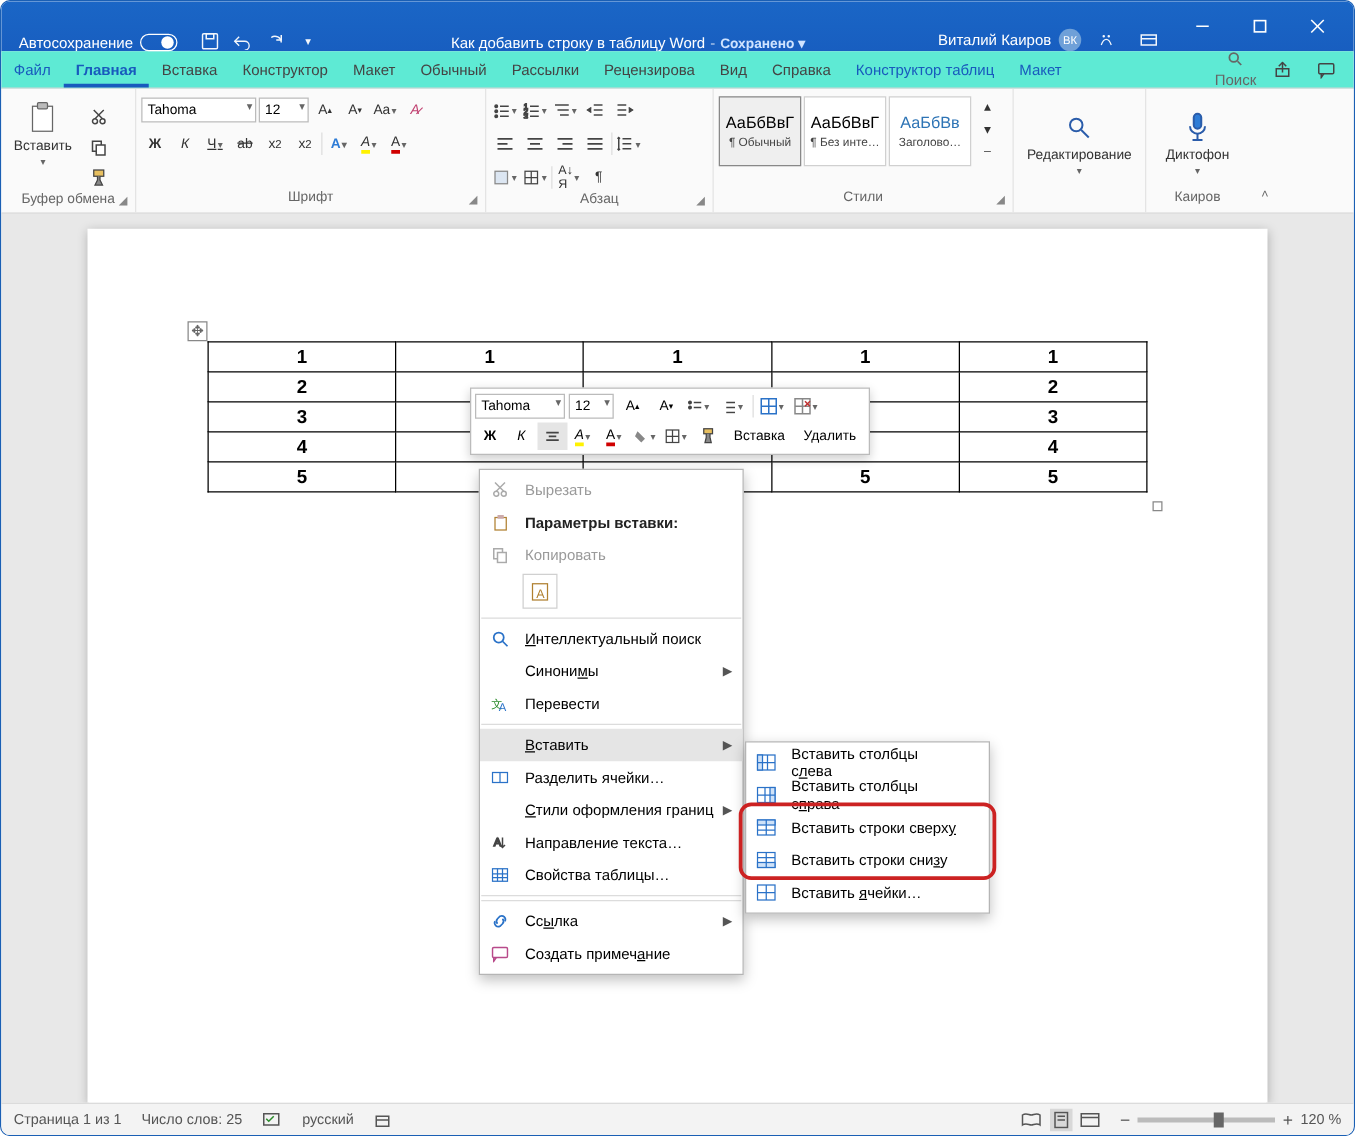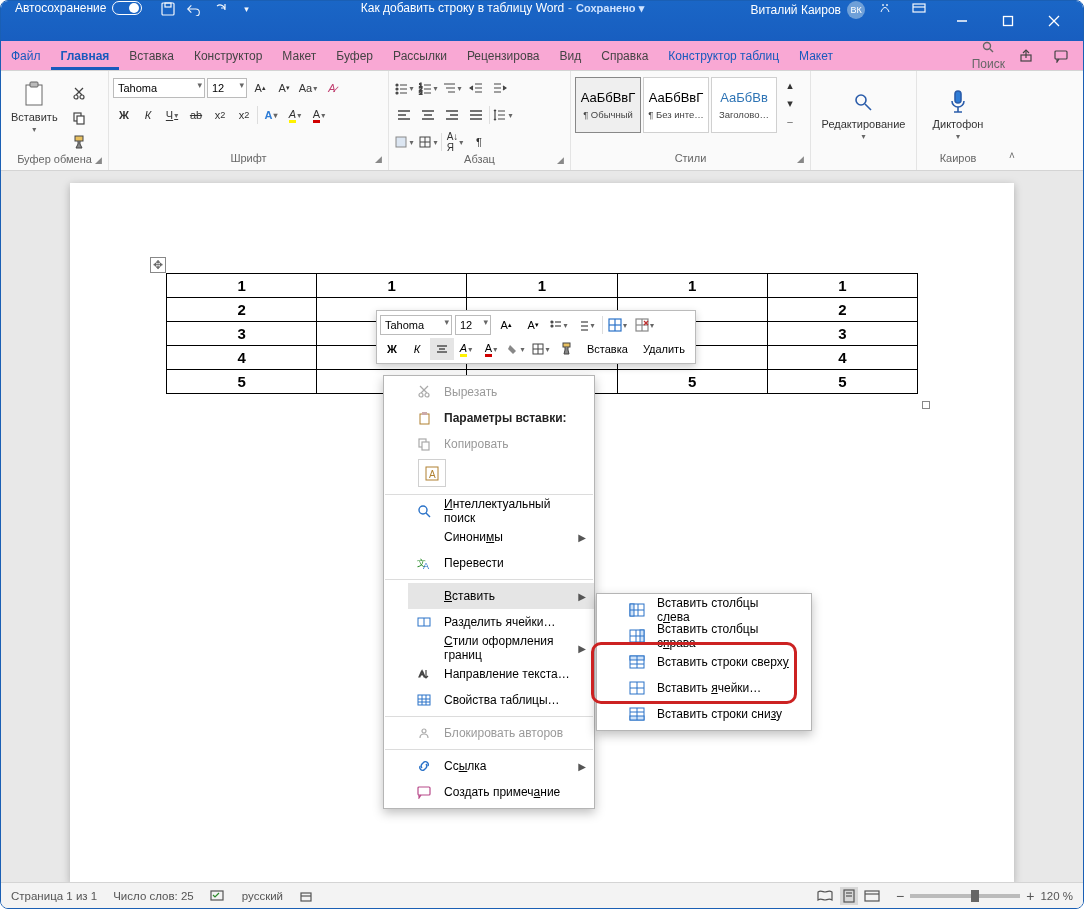--- a/index.html
+++ b/index.html
@@ -1,35 +1,35 @@
 <!DOCTYPE html>
 <html><head>
 <meta charset="utf-8">
 <style>
 * { box-sizing: border-box; margin: 0; padding: 0; font-family: "Segoe UI", Tahoma, sans-serif; }
 html, body { width: 1084px; height: 909px; overflow: hidden; background: #fff; }
 .window { width: 1084px; height: 909px; border: 1px solid #1a5fb4; border-radius: 8px; overflow: hidden; position: relative; display: flex; flex-direction: column; background: #fff; }
 
 
-.titlebar { height: 40px; background: linear-gradient(#1a66c6,#185ec0); display: flex; align-items: flex-start; color: #fff; font-size: 12px; padding: 0 6px; gap: 6px; }
+.titlebar { height: 40px; background: linear-gradient(#1a66c6,#185ec0); display: flex; align-items: flex-end; color: #fff; font-size: 12px; padding: 0 6px; gap: 6px; }
 .titlebar .autosave { display: flex; align-items: center; gap: 6px; margin-left: 8px; }
 .toggle { width: 30px; height: 14px; border: 1px solid #fff; border-radius: 7px; position: relative; }
 .toggle::after { content: ""; width: 10px; height: 10px; background: #fff; border-radius: 50%; position: absolute; top: 1px; right: 2px; }
 .titlebar .qat { display: flex; gap: 10px; margin-left: 12px; align-items: center; }
 .qat-icon { width: 16px; height: 16px; display: inline-flex; align-items: center; justify-content: center; opacity: .95; }
 .ttl { flex: 1; text-align: center; display: flex; justify-content: center; gap: 4px; align-items: center; }
 .ttl .saved { color: #cfe3ff; font-size: 11px; font-weight: bold; }
 .user { display: flex; align-items: center; gap: 6px; }
 .avatar { width: 18px; height: 18px; border-radius: 50%; background: #6fa0d8; font-size: 9px; display: inline-flex; align-items: center; justify-content: center; color: #fff; }
 .winbtns { display: flex; gap: 0; }
 .winbtn { width: 46px; height: 40px; display: flex; align-items: center; justify-content: center; }
 .winbtn svg { stroke: #fff; }
 
 
-.tabsrow { height: 30px; background: #f9a8d4; border-bottom: 1px solid #d4d4d4; display: flex; align-items: center; font-size: 12px; }
+.tabsrow { height: 30px; background: #5eead4; border-bottom: 1px solid #d4d4d4; display: flex; align-items: center; font-size: 12px; }
 .tab { padding: 0 10px; height: 100%; display: flex; align-items: center; color: #444; cursor: pointer; }
 .tab.file { color: #185abd; }
 .tab.active { color: #185abd; font-weight: 600; border-bottom: 3px solid #185abd; padding-top: 3px; }
 .tab.tool { color: #185abd; }
 .tabs-right { margin-left: auto; display: flex; align-items: center; gap: 10px; padding-right: 10px; }
 .search { display: flex; gap: 4px; align-items: center; color: #666; flex-direction: column; }
 .smbtn { width: 24px; height: 24px; display: inline-flex; align-items: center; justify-content: center; border: 1px solid transparent; }
 
 
 .ribbon { height: 100px; background: #fafafa; border-bottom: 1px solid #d4d4d4; display: flex; overflow: hidden; }
@@ -63,21 +63,21 @@
 
 .mini { position: absolute; background: #fff; border: 1px solid #bbb; box-shadow: 0 3px 8px rgba(0,0,0,.2); padding: 3px; display: flex; flex-direction: column; gap: 2px; z-index: 5; }
 .mini .mselrow { display: flex; gap: 3px; align-items: center; }
 .mini .mbrow { display: flex; gap: 1px; align-items: center; }
 .mbtn { width: 24px; height: 22px; display: inline-flex; align-items: center; justify-content: center; font-size: 11px; border: 1px solid transparent; }
 .mbtxt { height: 22px; padding: 0 6px; font-size: 11px; display: inline-flex; align-items: center; gap: 3px; border: 1px solid transparent; }
 .mbtn.drop, .mbtxt.drop { padding-right: 2px; }
 
 
 .ctx { position: absolute; background: #fff; border: 1px solid #b5b5b5; box-shadow: 0 4px 10px rgba(0,0,0,.25); font-size: 12px; z-index: 10; padding: 3px 0; }
-.ctx-item { height: 26px; display: flex; align-items: center; padding: 0 22px 0 6px; gap: 10px; cursor: default; position: relative; margin-left: 24px; }
+.ctx-item { height: 26px; display: flex; align-items: center; padding: 0 22px 0 6px; gap: 10px; cursor: default; position: relative; }
 .ctx-item.disabled { color: #9a9a9a; }
 .ctx-item .cico { width: 20px; height: 20px; display: inline-flex; align-items: center; justify-content: center; flex-shrink: 0; }
 .ctx-item.hover { background: #e5e5e5; }
 .ctx-item.header { font-weight: bold; color: #222; cursor: default; }
 .ctx-sep { height: 1px; background: #dcdcdc; margin: 3px 1px; }
 .ctx-item .arrow { position: absolute; right: 8px; font-size: 10px; color: #555; }
 .ctx .paste-row { display: flex; gap: 4px; padding: 2px 4px 4px 34px; }
 .paste-opt { width: 28px; height: 28px; border: 1px solid #d0d0d0; display: inline-flex; align-items: center; justify-content: center; }
 
 .highlight-rect { position: absolute; border: 3px solid #cc2222; border-radius: 10px; pointer-events: none; z-index: 20; }
@@ -166,21 +166,21 @@
         </div>
     </div>
   </div>
 
   <div class="tabsrow">
     <div class="tab file">Файл</div>
     <div class="tab active">Главная</div>
     <div class="tab">Вставка</div>
     <div class="tab">Конструктор</div>
     <div class="tab">Макет</div>
-    <div class="tab">Буфер</div>
+    <div class="tab">Обычный</div>
     <div class="tab">Рассылки</div>
     <div class="tab">Рецензирова</div>
     <div class="tab">Вид</div>
     <div class="tab">Справка</div>
     <div class="tab tool">Конструктор таблиц</div>
     <div class="tab tool">Макет</div>
     <div class="tabs-right">
       <div class="search">
         <svg width="12" height="12" viewBox="0 0 12 12" fill="none" stroke="#666" stroke-width="1.4">
             <circle cx="5" cy="5" r="3.5"></circle>
@@ -682,29 +682,20 @@
                 <rect x="1" y="2" width="12" height="10"></rect>
                 <line x1="1" y1="6" x2="13" y2="6"></line>
                 <line x1="1" y1="9" x2="13" y2="9"></line>
                 <line x1="5" y1="2" x2="5" y2="12"></line>
                 <line x1="9" y1="2" x2="9" y2="12"></line>
               </svg>
             </span>
             <span>Свойства таблицы…</span>
           </div>
         <div class="ctx-sep"></div>
-        <div class="ctx-item disabled">
-            <span class="cico">
-              <svg width="14" height="14" fill="none" stroke="#aaa" stroke-width="1.2">
-                <circle cx="7" cy="5" r="2"></circle>
-                <path d="M3 12c0-3 2-4 4-4s4 1 4 4"></path>
-              </svg>
-            </span>
-            <span>Блокировать авторов</span>
-          </div>
         <div class="ctx-sep"></div>
         <div class="ctx-item">
             <span class="cico">
               <svg width="14" height="14" fill="none" stroke="#2a72c8" stroke-width="1.4">
                 <path d="M5 9a3 3 0 0 1 0-4l2-2a3 3 0 0 1 4 4"></path>
                 <path d="M9 5a3 3 0 0 1 0 4l-2 2a3 3 0 0 1-4-4"></path>
               </svg>
             </span>
             <span>Сс<span class="underline-accesskey">ы</span>лка</span>
             <span class="arrow">▶</span>
@@ -713,21 +704,21 @@
             <span class="cico">
               <svg width="14" height="14" fill="none" stroke="#b84a8a" stroke-width="1.2">
                 <rect x="1" y="2" width="12" height="8" rx="1"></rect>
                 <path d="M4 10l-2 3v-3"></path>
               </svg>
             </span>
             <span>Создать примеч<span class="underline-accesskey">а</span>ние</span>
           </div>
       </div>
 
-      <div class="ctx" style="top:410px;left:526px;width:216px">
+      <div class="ctx" style="top:410px;left:526px;width:196px">
         <div class="ctx-item">
             <span class="cico">
               <svg width="16" height="14" fill="none" stroke="#2a72c8" stroke-width="1">
                 <rect x="1" y="1" width="14" height="12"></rect>
                 <rect x="1" y="1" width="4" height="12" fill="#cfe2f8"></rect>
                 <line x1="9" y1="1" x2="9" y2="13"></line>
                 <line x1="1" y1="7" x2="15" y2="7"></line>
               </svg>
             </span>
             <span>Вставить столбцы с<span class="underline-accesskey">л</span>ева</span>
@@ -751,36 +742,36 @@
                 <line x1="1" y1="9" x2="15" y2="9"></line>
                 <line x1="8" y1="1" x2="8" y2="13"></line>
               </svg>
             </span>
             <span>Вставить строки сверх<span class="underline-accesskey">у</span></span>
           </div>
         <div class="ctx-item">
             <span class="cico">
               <svg width="16" height="14" fill="none" stroke="#2a72c8" stroke-width="1">
                 <rect x="1" y="1" width="14" height="12"></rect>
-                <line x1="1" y1="7" x2="15" y2="7"></line>
-                <line x1="8" y1="1" x2="8" y2="13"></line>
-              </svg>
-            </span>
-            <span>Вставить <span class="underline-accesskey">я</span>чейки…</span>
-          </div>
-        <div class="ctx-item">
-            <span class="cico">
-              <svg width="16" height="14" fill="none" stroke="#2a72c8" stroke-width="1">
-                <rect x="1" y="1" width="14" height="12"></rect>
                 <rect x="1" y="9" width="14" height="4" fill="#cfe2f8"></rect>
                 <line x1="1" y1="5" x2="15" y2="5"></line>
                 <line x1="8" y1="1" x2="8" y2="13"></line>
               </svg>
             </span>
             <span>Вставить строки сни<span class="underline-accesskey">з</span>у</span>
+          </div>
+        <div class="ctx-item">
+            <span class="cico">
+              <svg width="16" height="14" fill="none" stroke="#2a72c8" stroke-width="1">
+                <rect x="1" y="1" width="14" height="12"></rect>
+                <line x1="1" y1="7" x2="15" y2="7"></line>
+                <line x1="8" y1="1" x2="8" y2="13"></line>
+              </svg>
+            </span>
+            <span>Вставить <span class="underline-accesskey">я</span>чейки…</span>
           </div>
       </div>
 
       <div class="highlight-rect" style="top:459px;left:521px;width:206px;height:62px"></div>
 
     </div>
   </div>
 
   <div class="statusbar">
     <span>Страница 1 из 1</span>

